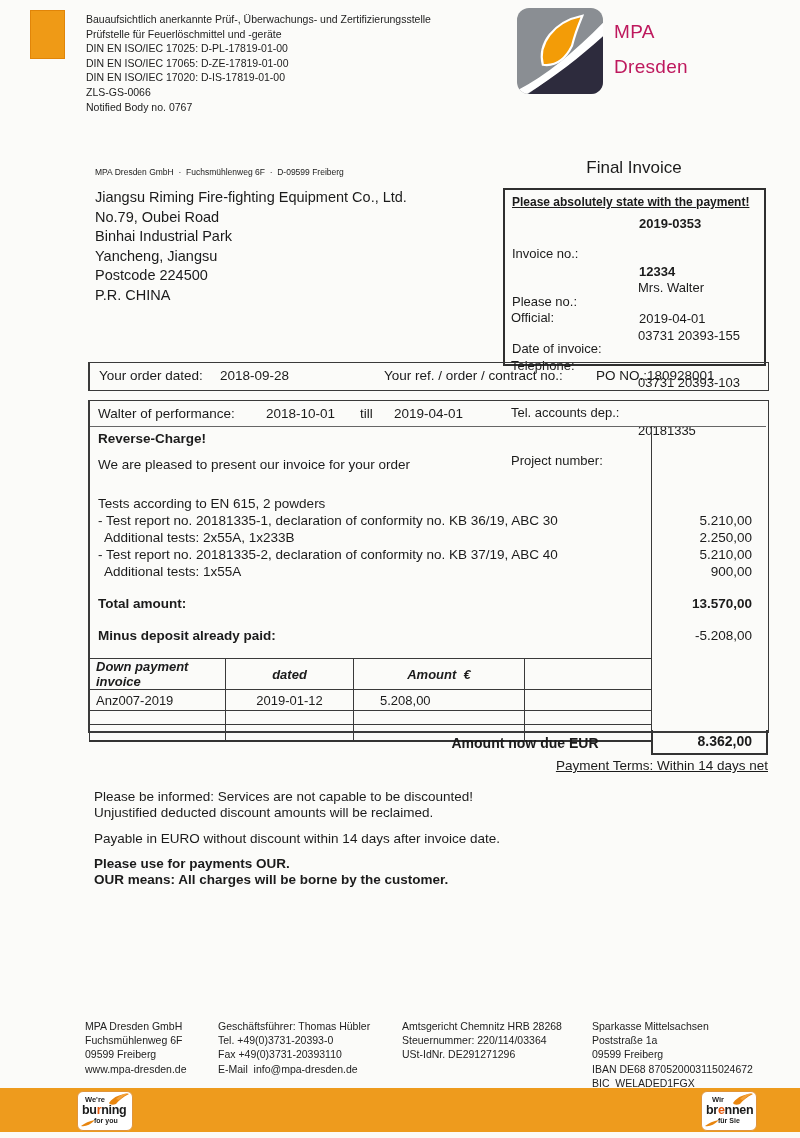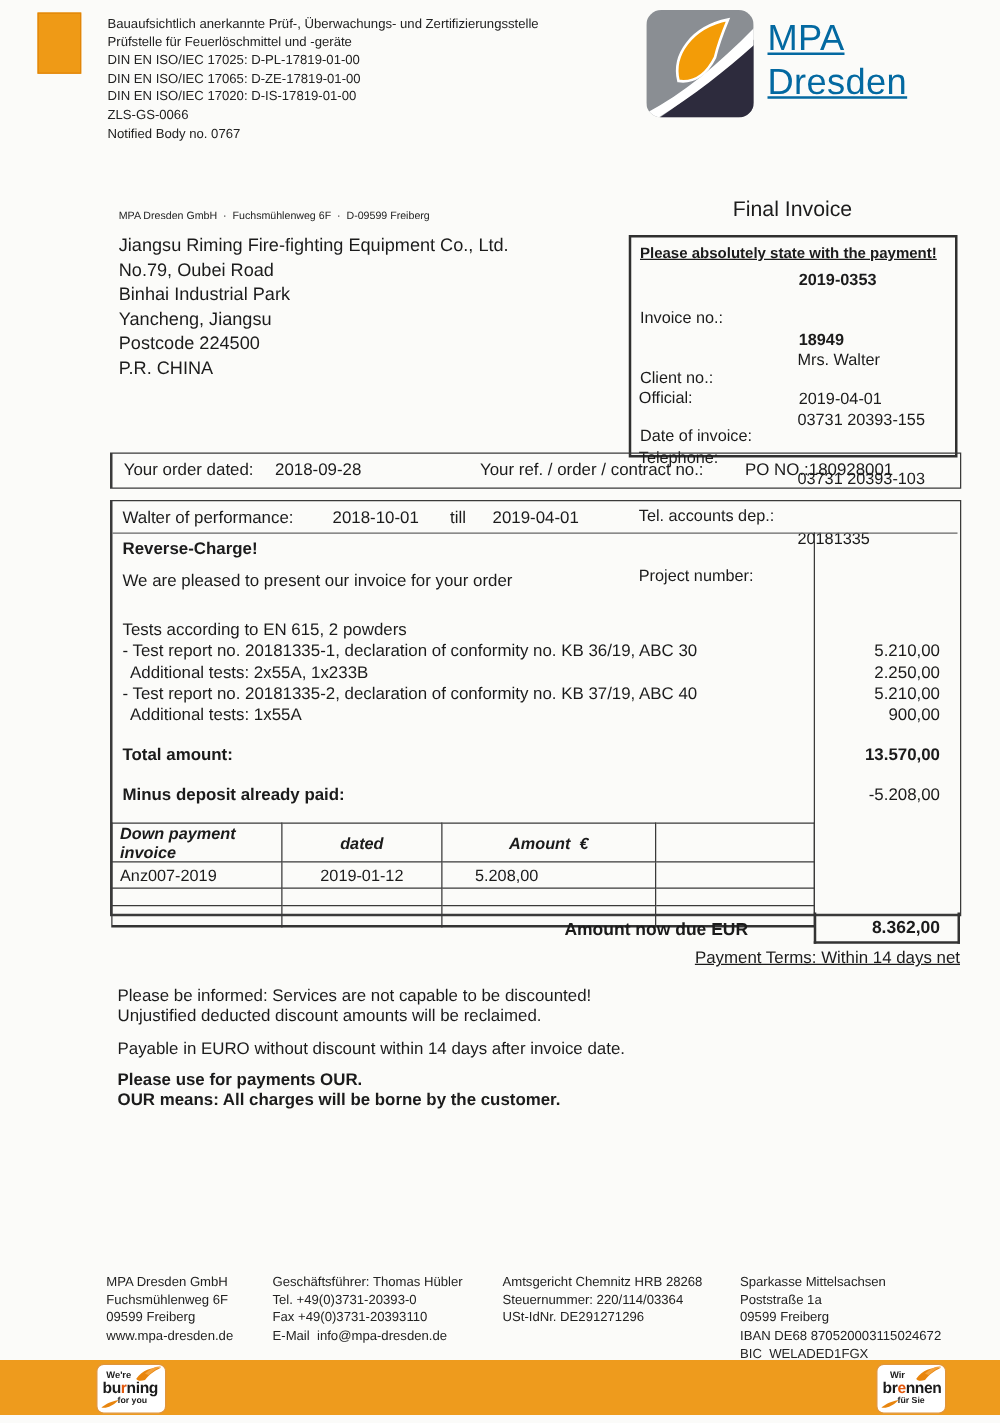--- a/index.html
+++ b/index.html
@@ -13,21 +13,21 @@
   .abs{position:absolute;}
   .b{font-weight:bold;}
   .keep{white-space:pre-wrap;}
 
   
   .orange-mark{left:30px;top:10px;width:33px;height:47px;background:#EF9A16;border:1px solid #e18508;}
   .accred{left:86px;top:12px;font-size:10.5px;line-height:14.6px;color:#222;}
 
   
   .logo-mark{left:517px;top:8px;width:86px;height:86px;}
-  .logo-word{left:614px;top:14px;font-size:29px;line-height:35px;color:#0369a1;letter-spacing:0.3px;text-decoration:underline;}
+  .logo-word{left:614px;top:14px;font-size:19px;line-height:35px;color:#be185d;letter-spacing:0.3px;}
 
   
   .sender{left:95px;top:167px;font-size:8.5px;color:#222;}
   .recipient{left:95px;top:188px;font-size:14.5px;line-height:19.5px;}
 
   
   .inv-title{left:503px;top:158px;width:262px;text-align:center;font-size:17px;font-weight:normal;}
   .pay-box{left:503px;top:188px;width:245px;border:2px solid #2f2f2f;padding:5px 7px 6px 7px;background:transparent;}
   .pay-note{font-size:12px;font-weight:bold;margin-bottom:6px;text-decoration:underline;}
   .frow{display:flex;font-size:13px;line-height:17.5px;}
@@ -126,22 +126,22 @@
 </div>
 
 <div class="abs inv-title">Final Invoice</div>
 <div class="abs pay-box">
   <div class="pay-note">Please absolutely state with the payment!</div>
   <div class="frow">
       <span class="lb">Invoice no.:</span>
       <span class="b">2019-0353</span>
     </div>
   <div class="frow">
-      <span class="lb">Client no.:</span>
-      <span class="b">18949</span>
+      <span class="lb">Please no.:</span>
+      <span class="b">12334</span>
     </div>
   <div class="frow">
       <span class="lb">Date of invoice:</span>
       <span>2019-04-01</span>
     </div>
 </div>
 <div class="abs contacts">
   <div class="frow">
       <span class="lb">Official:</span>
       <span>Mrs. Walter</span>

